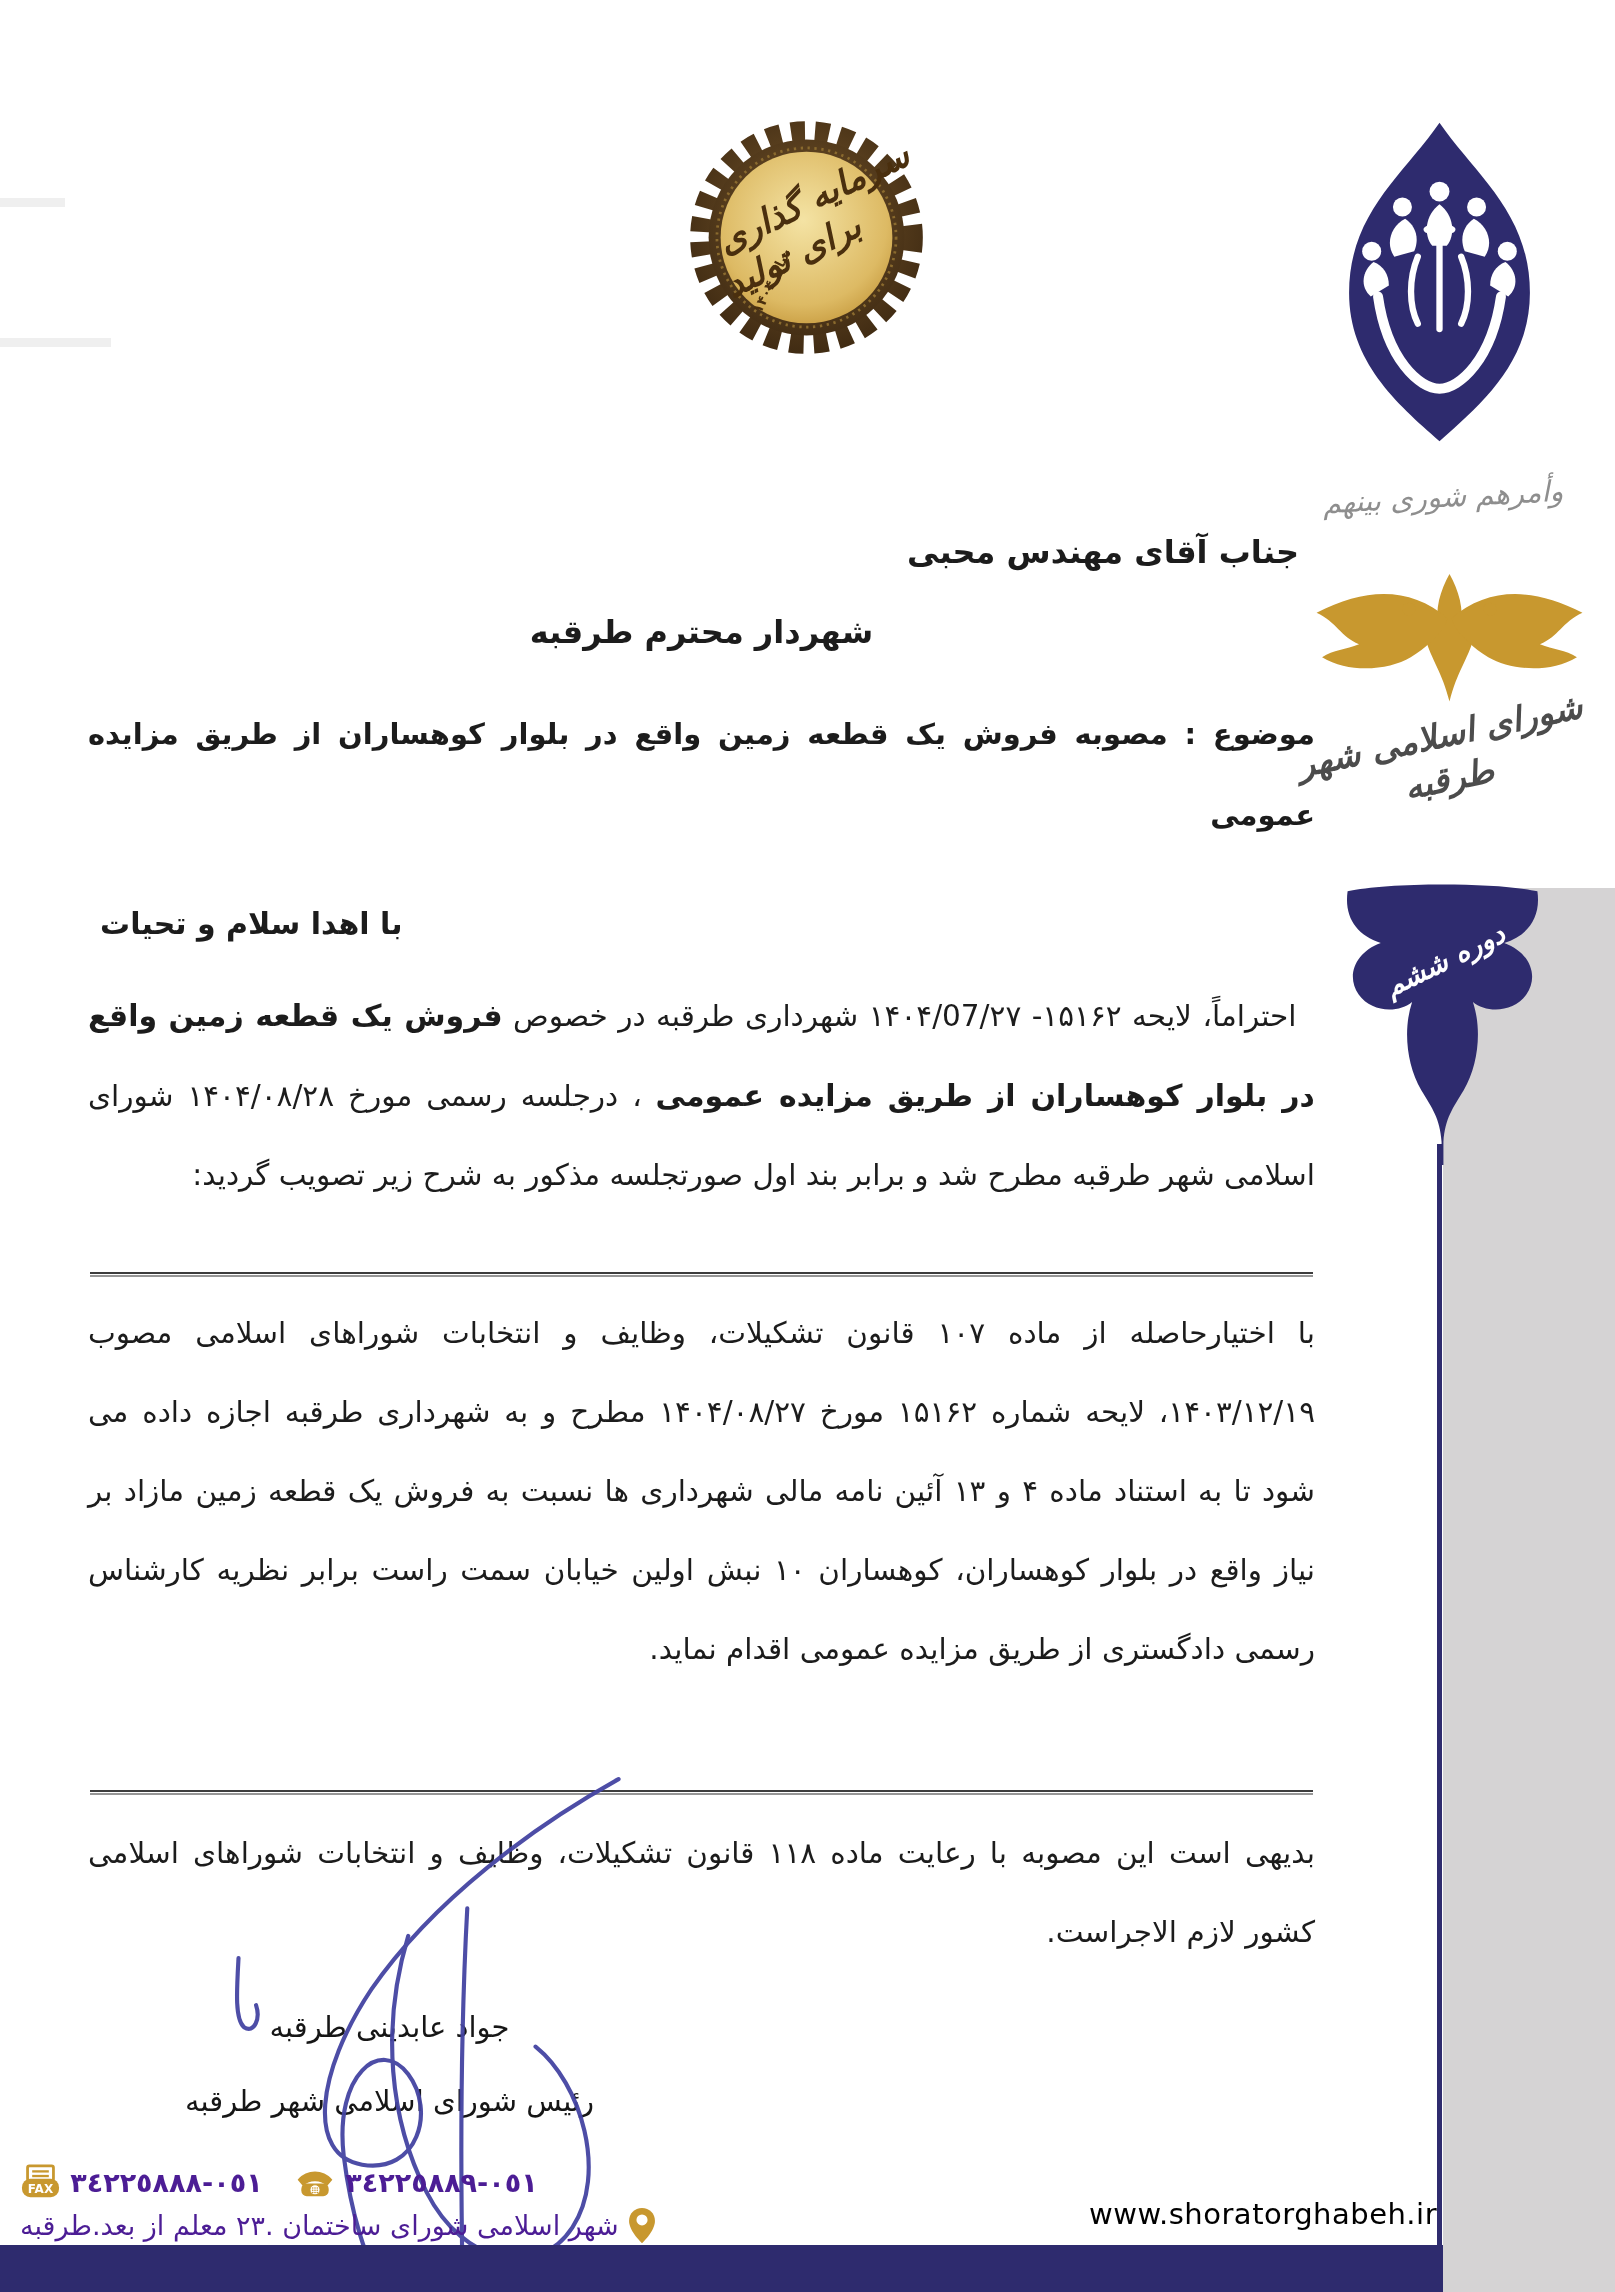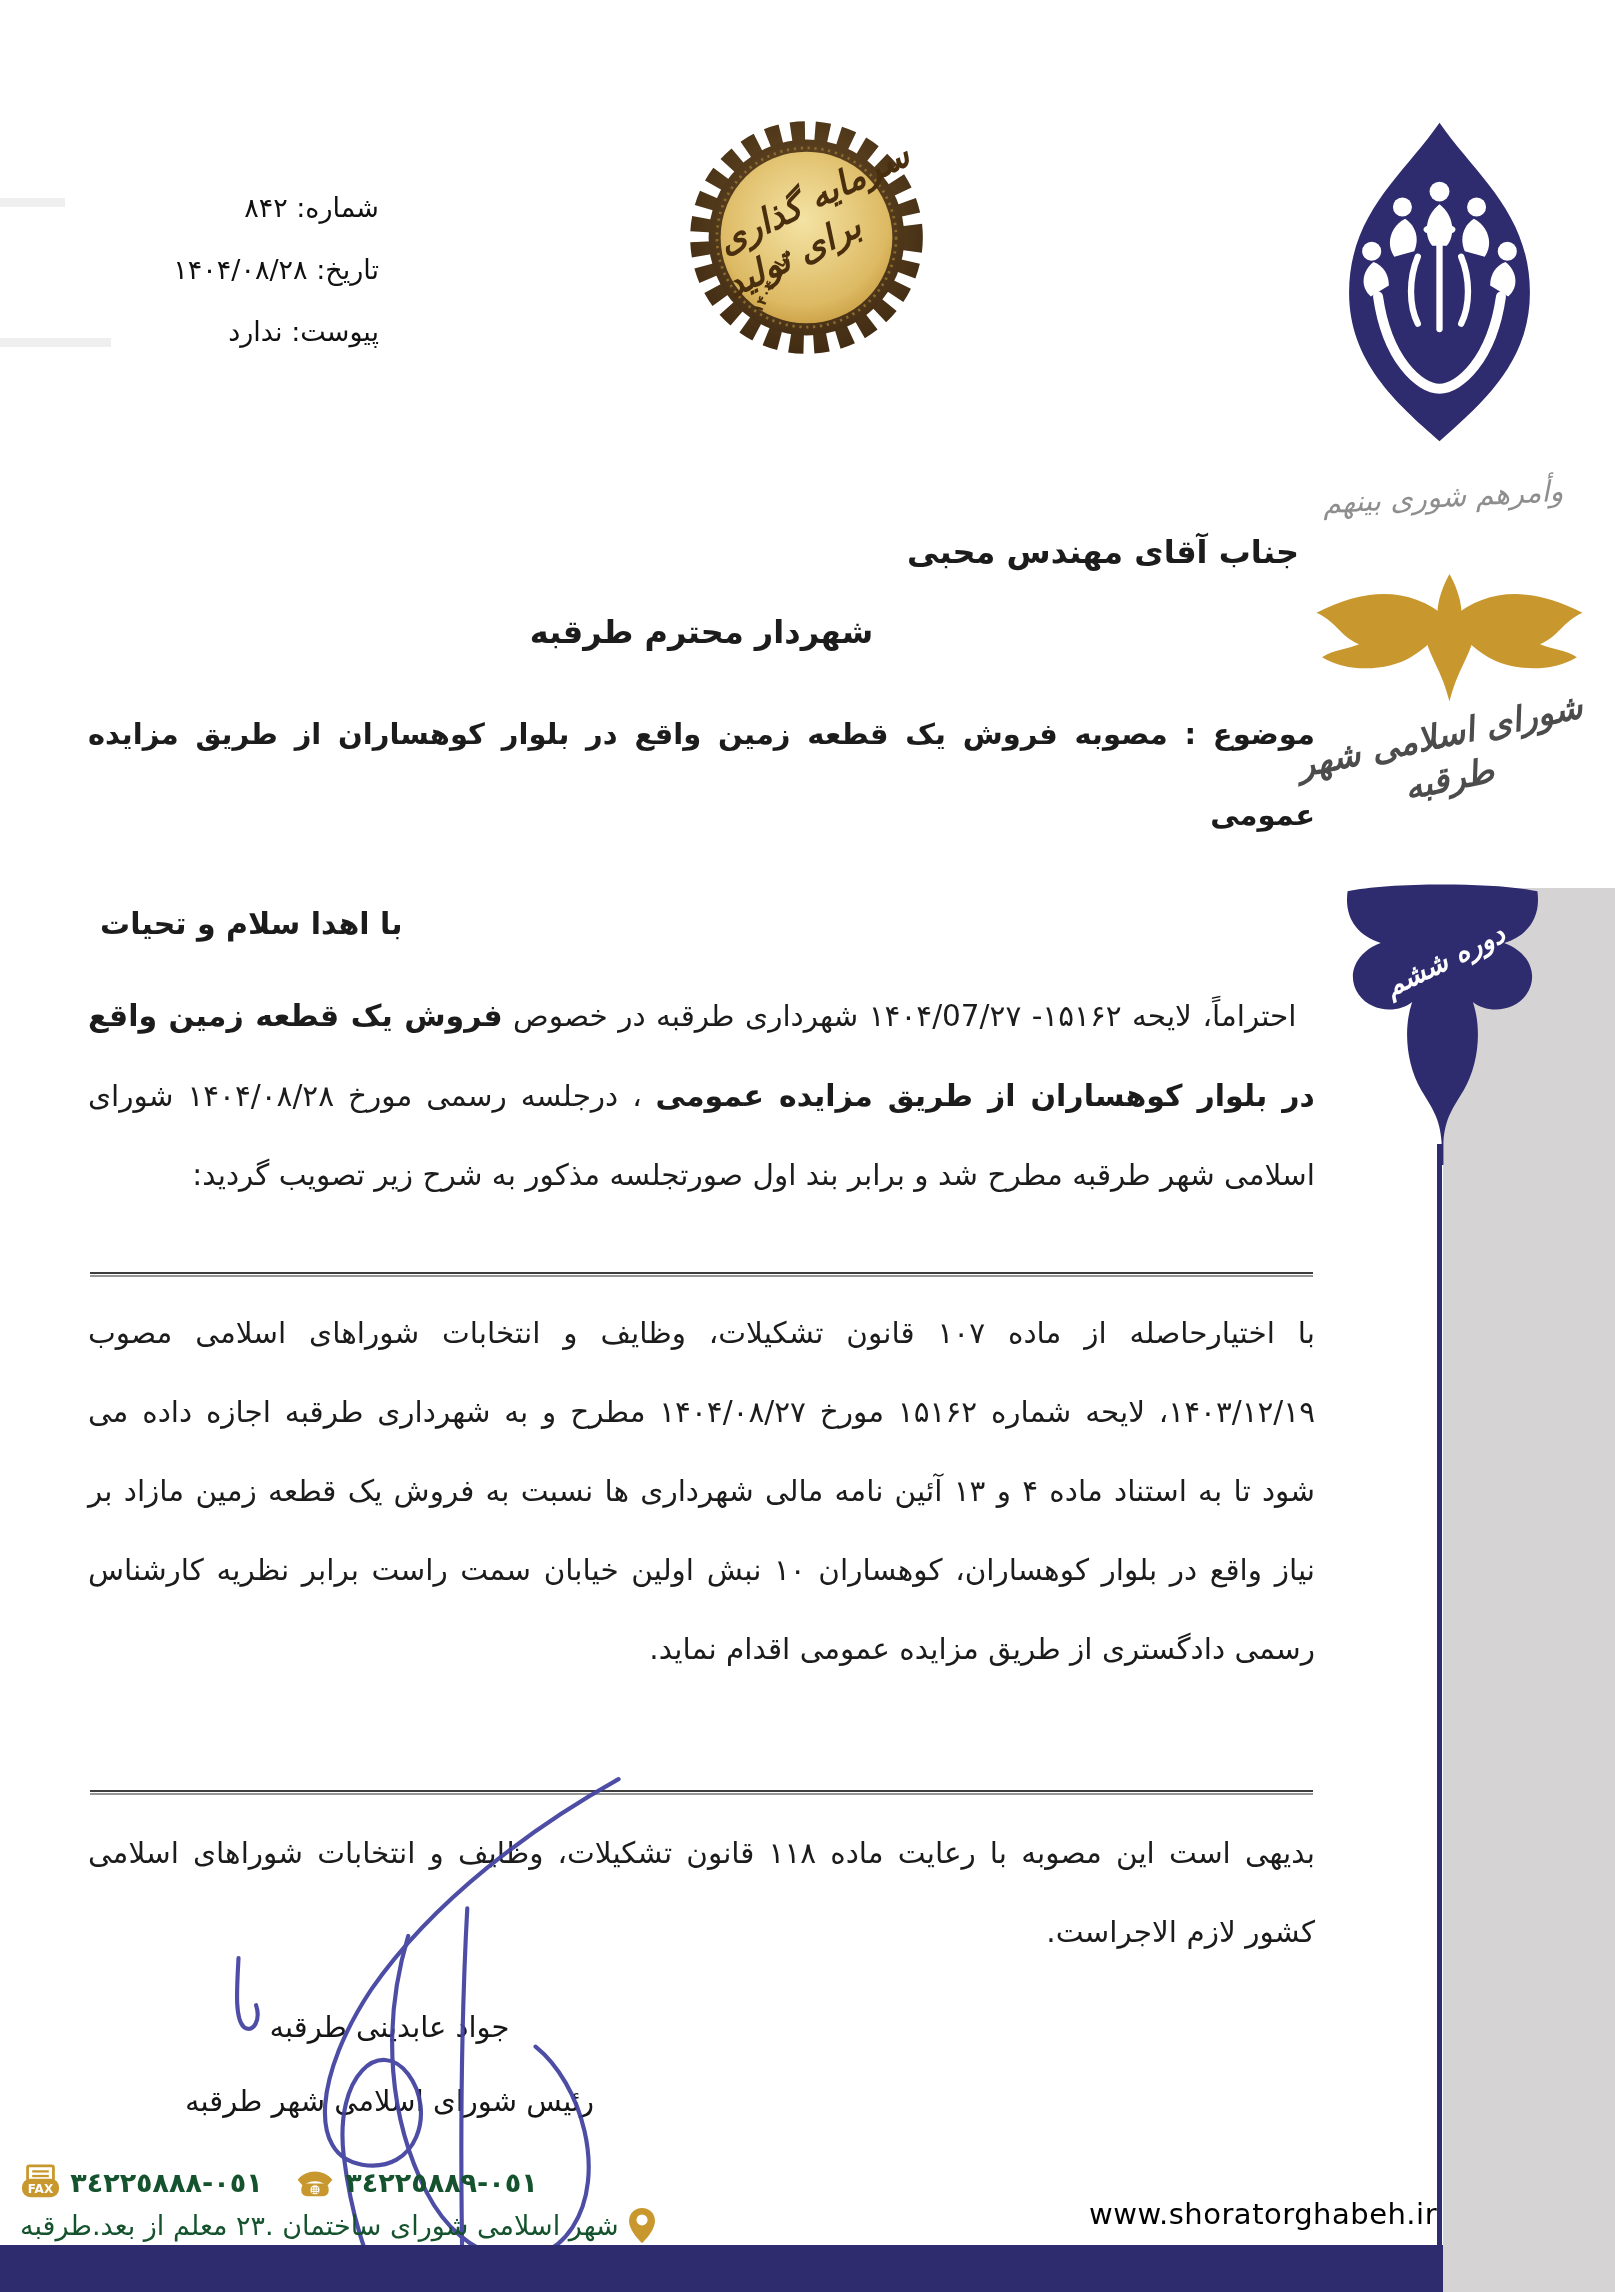--- a/index.html
+++ b/index.html
@@ -45,43 +45,38 @@
   .rule-2 { top:1790px; }
   .p2 { position:absolute; top:1294px; right:0; left:0; font-size:29.5px; line-height:79px;
         text-align:justify; }
   .p3 { position:absolute; top:1814px; right:0; left:0; font-size:29.5px; line-height:79px;
         text-align:justify; }
   .signer { position:absolute; left:138px; top:1990px; width:503px; direction:rtl;
             text-align:center; font-size:29px; line-height:74px; color:#161616; }
   .signature-svg { position:absolute; left:102px; top:1768px; width:535px; height:524px;
                    pointer-events:none; }
   
-  .contact { position:absolute; left:20px; top:2163px; direction:ltr; color:#14532d; }
+  .contact { position:absolute; left:20px; top:2163px; direction:ltr; color:#4c1d95; }
   .contact-row { display:flex; align-items:center; gap:9.2px; height:39px; font-size:27px; }
   .contact-row .num { font-weight:600; letter-spacing:0.9px;text-align:right; }
   .addr-row { margin-top:5px; font-size:27px; direction:ltr; unicode-bidi:plaintext;
               display:flex; align-items:center; gap:9.2px; }
   .addr-text { direction:ltr; }
   .website { position:absolute; left:1089px; top:2197px; width:310px; text-align:left;
              font-size:29px; color:#000; letter-spacing:0.5px; }
   .navy-bar { position:absolute; left:0; top:2245px; width:1443px; height:47px; background:#2e2b6e; }
 </style>
 </head>
 <body>
 
 <div class="page">
 
   <div class="smudge" style="left:0;top:198px;width:65px;height:9.2px;"></div>
   <div class="smudge" style="left:0;top:338px;width:111px;height:9.2px;"></div>
 
-  <div class="meta">
-    <div><span>شماره:</span> <span>۸۴۲</span></div>
-    <div><span>تاریخ:</span> <span>۱۴۰۴/۰۸/۲۸</span></div>
-    <div><span>پیوست:</span> <span>ندارد</span></div>
-  </div>
 
   <svg class="seal" viewBox="0 0 274 274">
     <defs>
       <radialGradient id="brownG" cx="50%" cy="42%" r="65%">
         <stop offset="0%" stop-color="#7a5a2e"></stop>
           <stop offset="100%" stop-color="#3f2a12"></stop>
       </radialGradient>
       <radialGradient id="goldG" cx="48%" cy="40%" r="70%">
         <stop offset="0%" stop-color="#f4e3a4"></stop>
           <stop offset="70%" stop-color="#ddba64"></stop>

